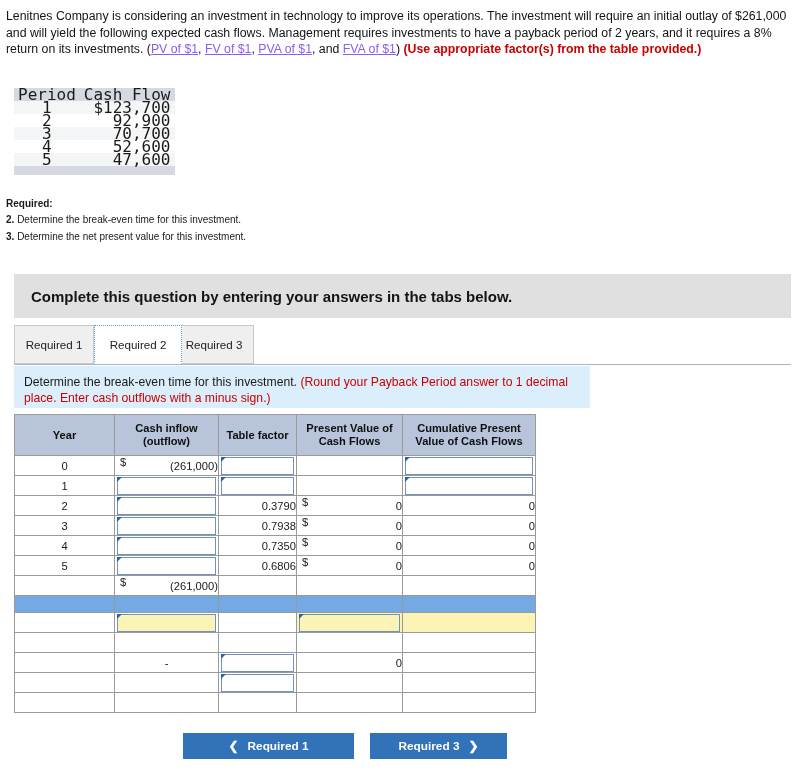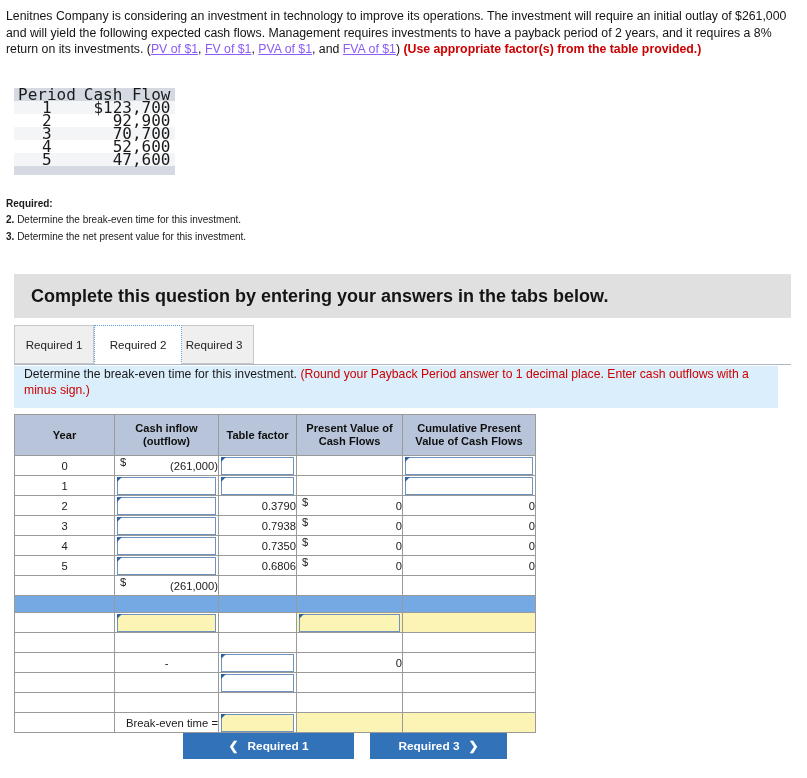--- a/index.html
+++ b/index.html
@@ -66,21 +66,21 @@
 
   
   .banner {
     position: absolute;
     left: 14px; top: 274px; width: 777px; height: 44px;
     background: #e0e0e0;
     display: flex; align-items: center;
   }
   .banner span {
     margin-left: 17px;
-    font-size: 18px;
+    font-size: 15px;
     font-weight: bold;
     color: #141414;
   }
 
   
   .tabstrip {
     position: absolute;
     left: 14px; top: 325px; width: 777px; height: 40px;
     border-bottom: 1px solid #a9b6c5;
   }
@@ -102,23 +102,23 @@
     border-bottom: 1px solid #ffffff;
     z-index: 3;
   }
   .tab-0 { left: 0;   width: 80px; }
   .tab-1 { left: 80px; width: 88px; }
   .tab-2 { left: 160px; width: 80px; }
 
   
   .instr {
     position: absolute;
-    left: 14px; top: 366px; width: 764px; height: 42px;
+    left: 14px; top: 366px; width: 576px; height: 42px;
     background: #dbeefb;
-    padding: 0 10px 0 10px;
+    padding: 8px 10px 0 10px;
     font-size: 12.2px;
     line-height: 16.2px;
   }
   .instr .red { color: #cc0000; }
 
   
   .grid {
     position: absolute;
     left: 14px; top: 414px;
     width: 521px;
@@ -453,29 +453,20 @@
     </tr>
 
     <tr class="spacer">
       <td></td>
       <td></td>
       <td></td>
       <td></td>
       <td></td>
     </tr>
 
-    <tr>
-      <td></td>
-      <td class="lbl-right">Break-even time =</td>
-      <td class="pad-inp">
-        <span class="inp yellow"></span>
-      </td>
-      <td class="yellow-fill"></td>
-      <td class="yellow-fill"></td>
-    </tr>
 
   </tbody>
 </table>
 
 <div class="navbtn btn-prev">
   <span class="chev">❮</span>
   <span>Required 1</span>
 </div>
 <div class="navbtn btn-next">
   <span>Required 3</span>

